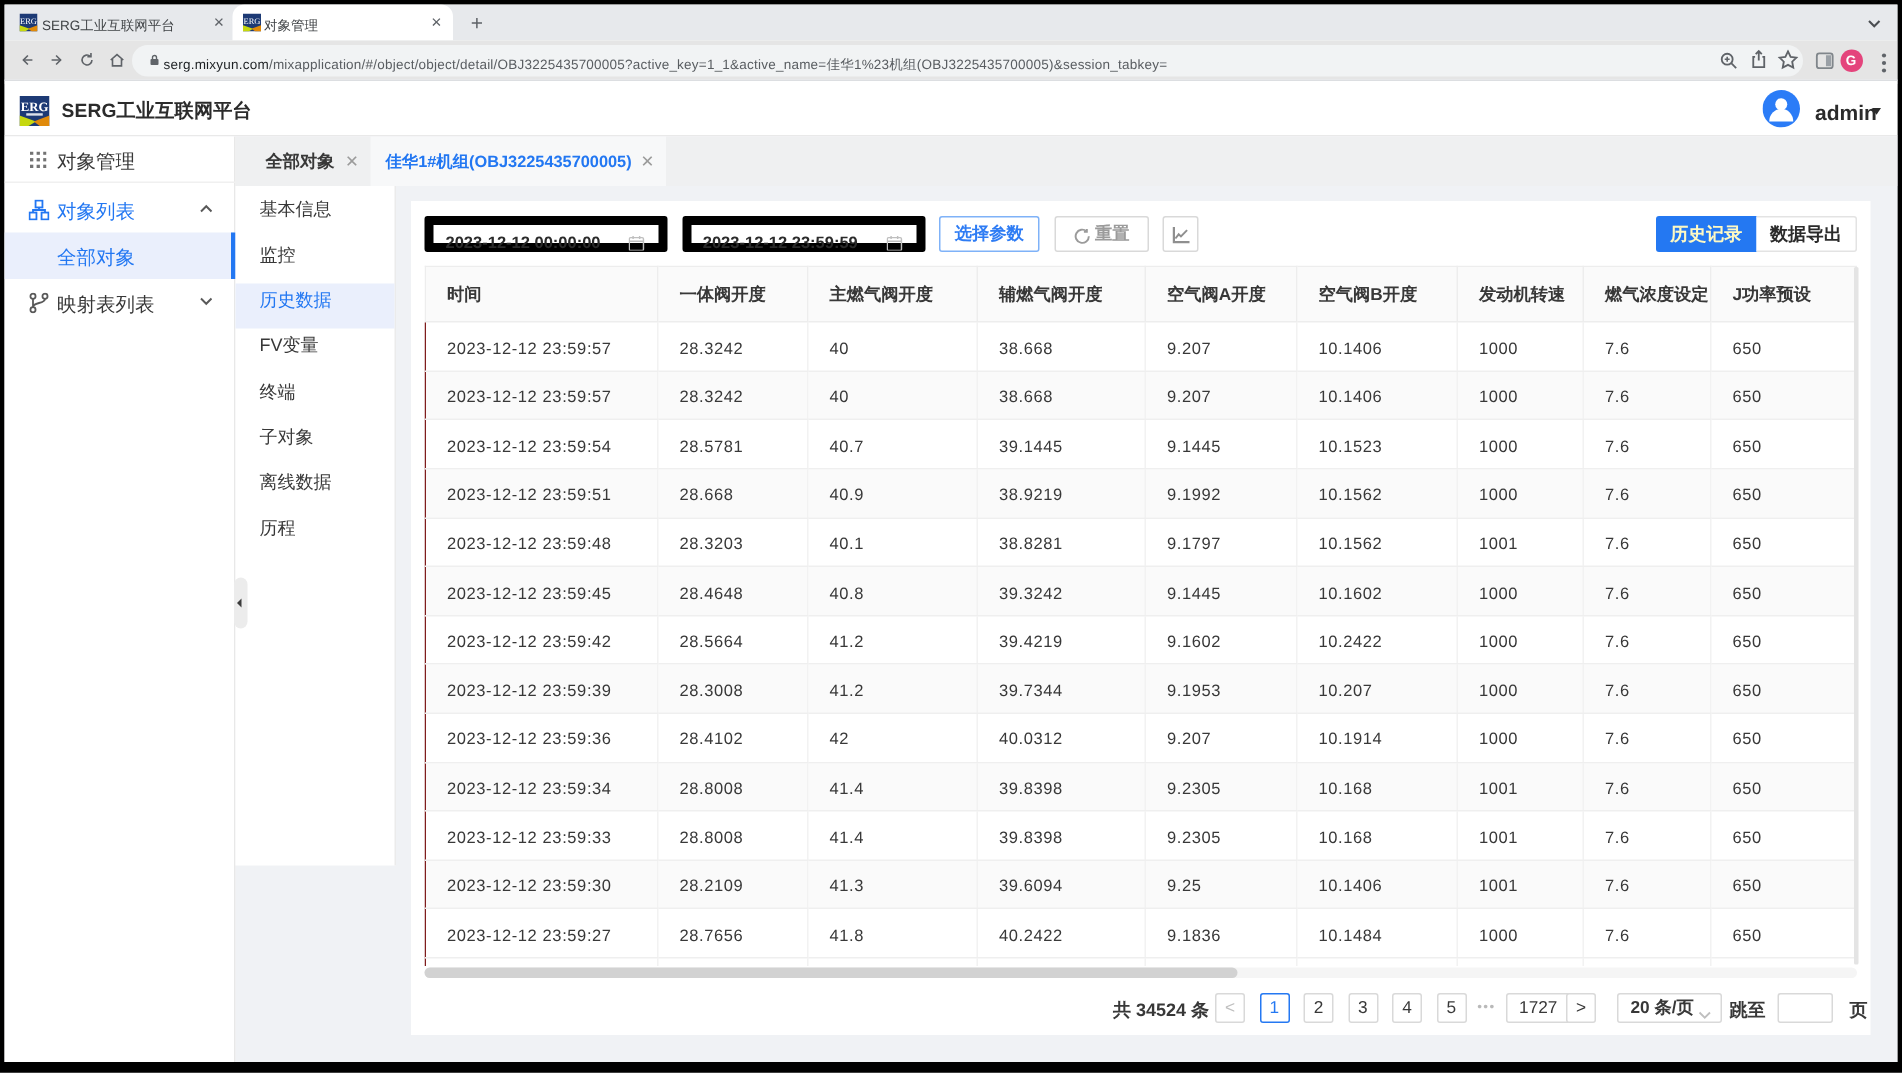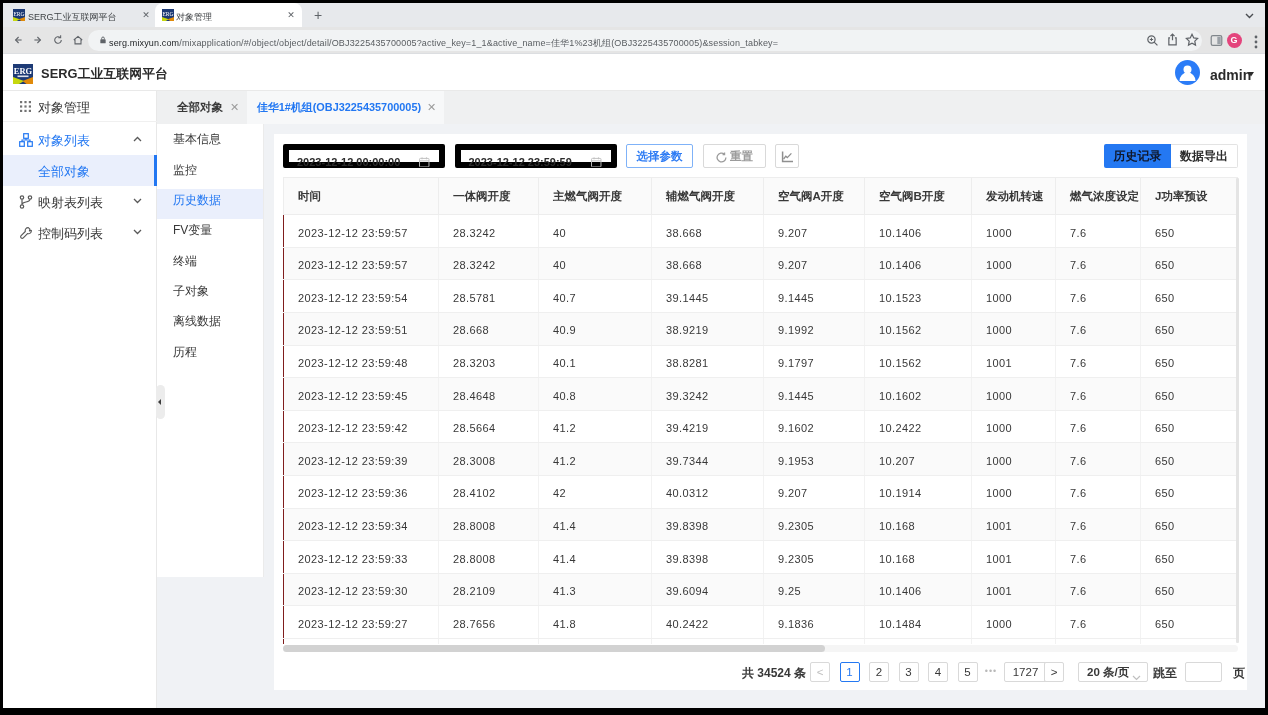--- a/index.html
+++ b/index.html
@@ -68,21 +68,21 @@
   font-size:11px; font-weight:bold; color:#2b2b2b; }
 .dinput .dt { left:8px; top:6px; }
 #di1 { left:9px; width:161.5px; }
 #di2 { left:180.5px; width:162px; }
 .btn { top:9.5px; height:24px; border:1px solid #d9d9d9; border-radius:2px; background:#fff;
   font-size:11.5px; text-align:center; }
 #btn-sel { left:352px; width:67px; border-color:#7fb2f8; color:#2e7cf4; font-weight:bold; line-height:22px;}
 #btn-reset { left:429px; width:63px; color:#9b9b9b; font-weight:bold; line-height:22px;}
 #btn-chart { left:501px; width:24px; }
 #btngroup { left:830px; top:9.5px; width:134px; height:24px; font-size:12px; font-weight:bold; }
-#btn-his { left:0; top:0; width:67px; height:24px; background:#2478f2; color:#0f172a; border-radius:2px 0 0 2px; text-align:center; line-height:24px;}
+#btn-his { left:0; top:0; width:67px; height:24px; background:#2478f2; color:#fef9c3; border-radius:2px 0 0 2px; text-align:center; line-height:24px;}
 #btn-exp { left:67px; top:0; width:67px; height:24px; background:#fff; color:#2b2b2b; border:1px solid #e3e3e3; border-left:none; border-radius:0 2px 2px 0; text-align:center; line-height:22px;}
 
 
 #tblwrap { left:9px; top:43.3px; width:955px; height:467px; overflow:hidden; }
 table { border-collapse:collapse; table-layout:fixed; width:955px; font-size:11px; color:#383838; }
 th { height:37px; background:#fafafa; font-weight:bold; text-align:left; padding:0 0 0 14px; font-size:11.5px;
   border-bottom:1px solid #ededed; border-right:1px solid #ededed; border-top:1px solid #ededed; white-space:nowrap; overflow:hidden;}
 th:first-child { border-left:1px solid #ededed; }
 td { height:32.6px; padding:3px 0 0 14px; letter-spacing:0.4px; border-bottom:1px solid #efefef; border-right:1px solid #f2f2f2; white-space:nowrap; overflow:hidden; background:#fff;}
 td:first-child { border-left:1px solid #7f1d1d; }
@@ -262,29 +262,20 @@
               <circle cx="3" cy="2.5" r="1.7"></circle>
               <circle cx="11" cy="2.5" r="1.7"></circle>
               <path d="M3 4.2 V9.8 M11 4.2 C11 8, 3 6, 3 9.8"></path>
             </g>
           </svg>
         <span class="txt abs">映射表列表</span>
         <svg class="car abs" width="9" height="6" viewBox="0 0 9 6">
             <path d="M1 1 L4.5 4.5 L8 1" stroke="#595959" stroke-width="1.3" fill="none"></path>
           </svg>
       </div>
-      <div id="mi-ctrl" class="n1item abs">
-        <svg class="abs" style="left:16px;top:9px;" width="14" height="14" viewBox="0 0 14 14">
-            <path d="M12.4 4.6 a3 3 0 0 1 -3.9 3 L4.3 11.9 a1.55 1.55 0 0 1 -2.2 -2.2 L6.3 5.5 a3 3 0 0 1 3 -3.9 l1.6 1.6 -0.5 1.7 1.7 -0.5 Z" stroke="#595959" stroke-width="1.15" fill="none" stroke-linejoin="round"></path>
-          </svg>
-        <span class="txt abs">控制码列表</span>
-        <svg class="car abs" width="9" height="6" viewBox="0 0 9 6">
-            <path d="M1 1 L4.5 4.5 L8 1" stroke="#595959" stroke-width="1.3" fill="none"></path>
-          </svg>
-      </div>
     </div>
 
     <div id="nav2" class="abs">
       <div class="n2item abs" style="top:4px;">
           <span class="txt abs">基本信息</span>
         </div>
       <div class="n2item abs" style="top:34.5px;">
           <span class="txt abs">监控</span>
         </div>
       <div class="n2item abs" id="n2-his" style="top:65px;">

